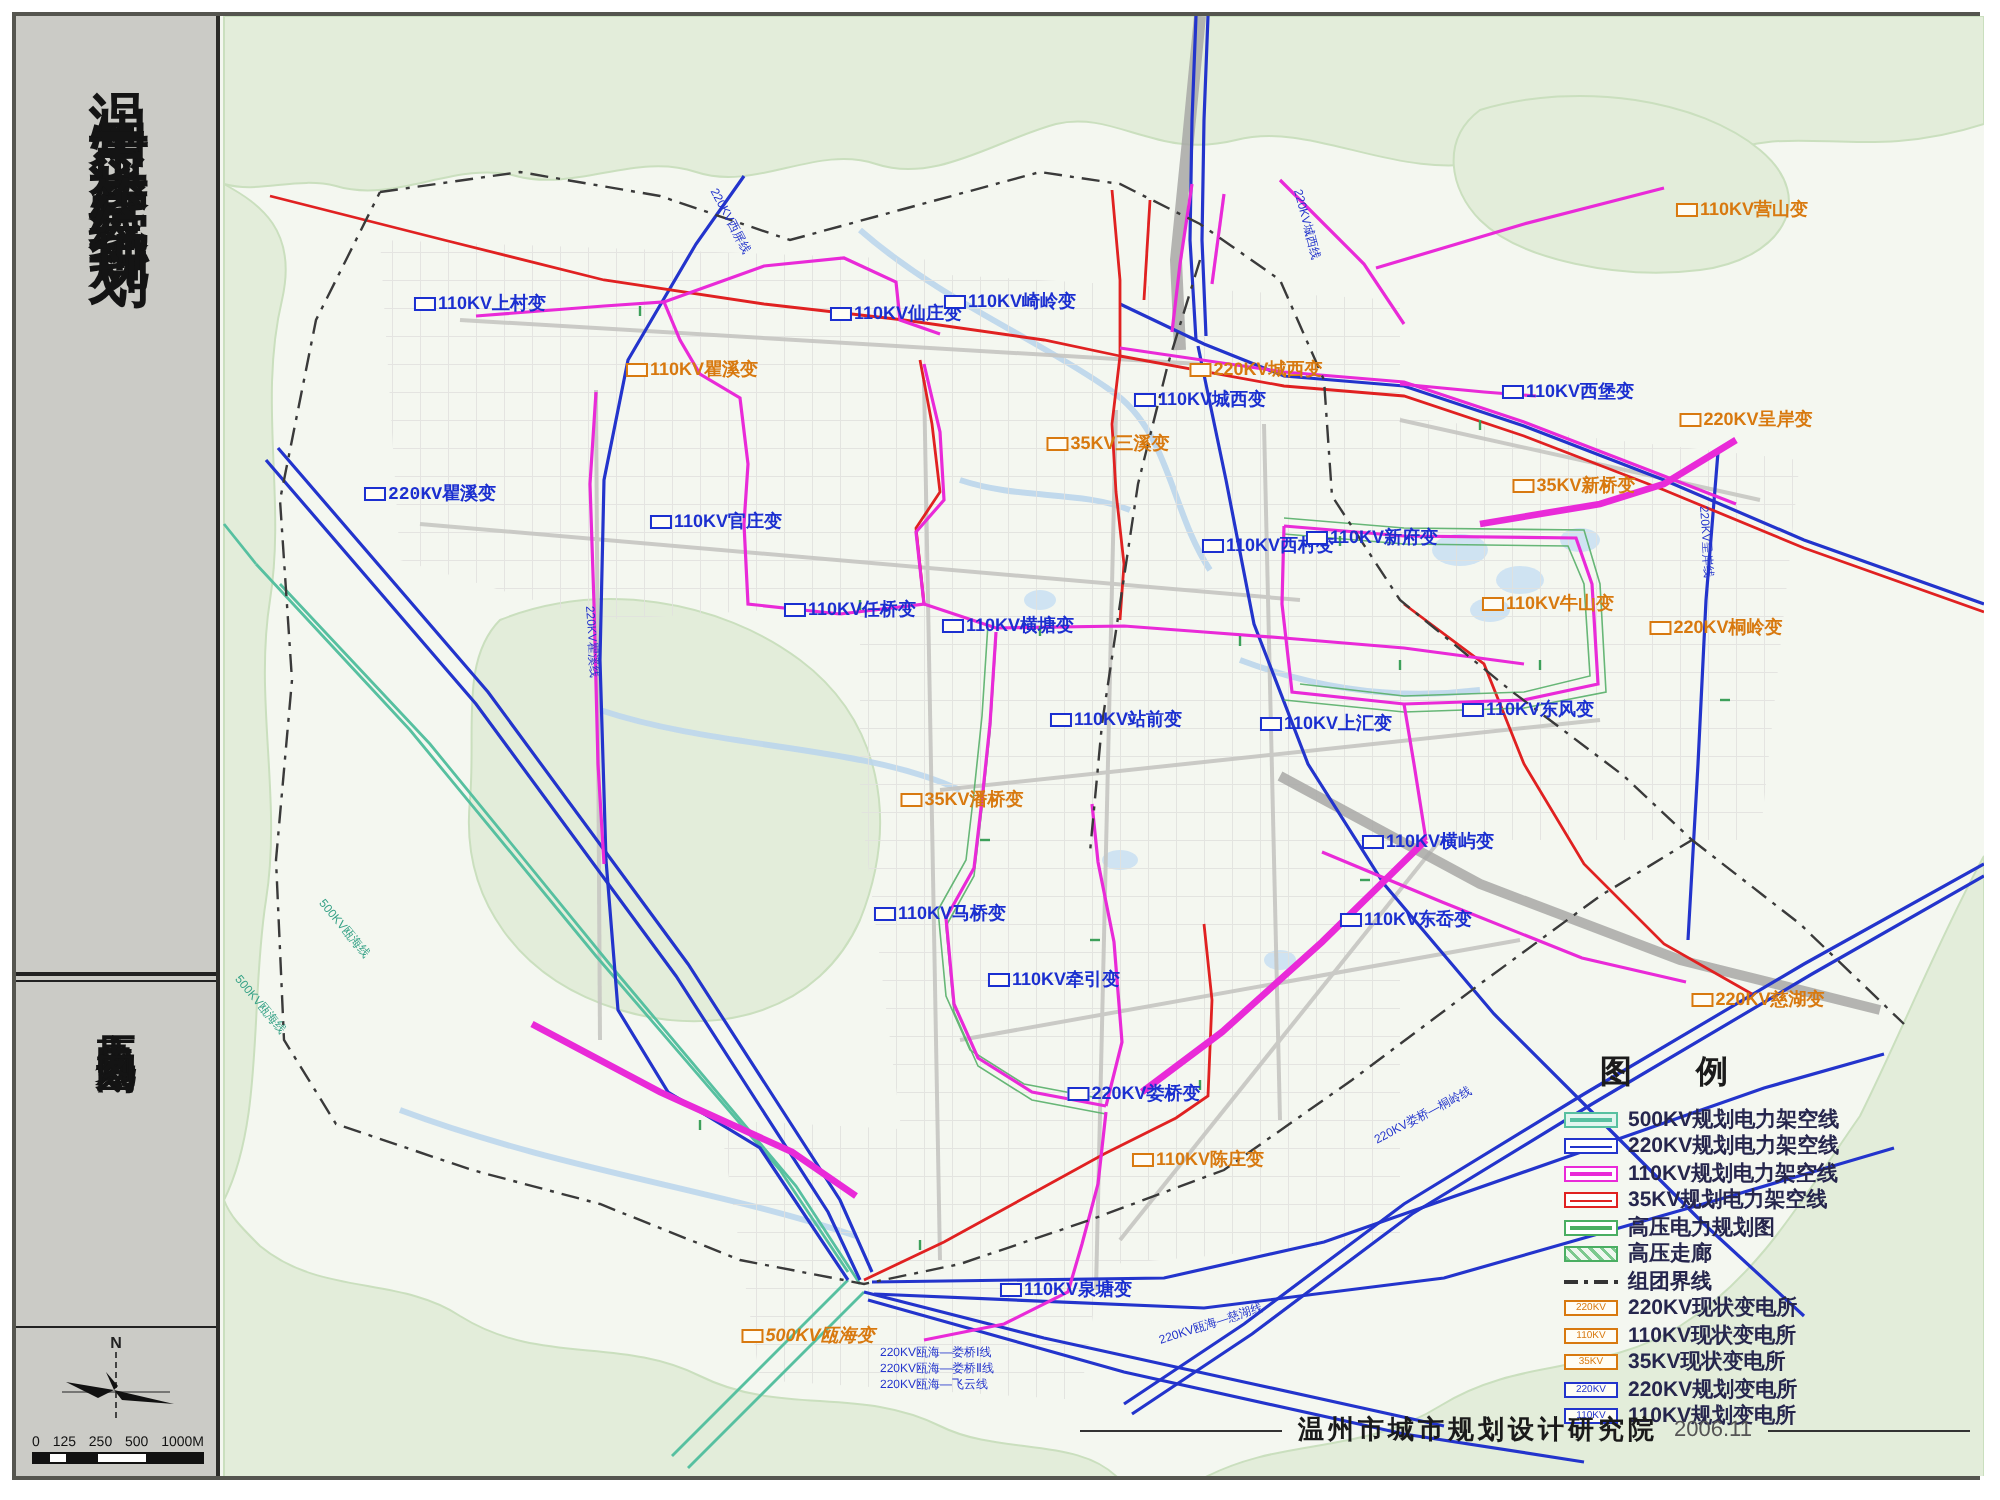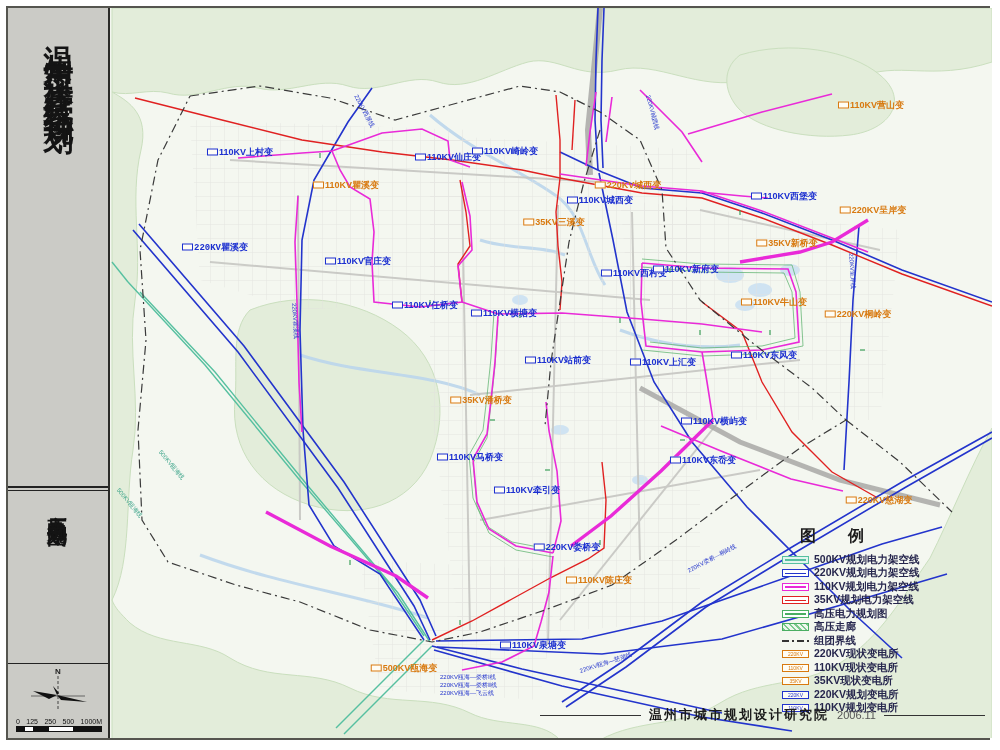--- a/index.html
+++ b/index.html
@@ -242,21 +242,21 @@
         <div class="map-label existing" style="left: 628px; top: 185px;"><i class="mk"></i>220KV城西变</div>
         <div class="map-label existing" style="left: 554px; top: 222px;"><i class="mk"></i>35KV三溪变</div>
         <div class="map-label existing" style="left: 871px; top: 105px;"><i class="mk"></i>110KV营山变</div>
         <div class="map-label existing" style="left: 873px; top: 210px;"><i class="mk"></i>220KV呈岸变</div>
         <div class="map-label existing" style="left: 787px; top: 243px;"><i class="mk"></i>35KV新桥变</div>
         <div class="map-label existing" style="left: 774px; top: 302px;"><i class="mk"></i>110KV牛山变</div>
         <div class="map-label existing" style="left: 858px; top: 314px;"><i class="mk"></i>220KV桐岭变</div>
         <div class="map-label existing" style="left: 481px; top: 400px;"><i class="mk"></i>35KV潘桥变</div>
         <div class="map-label existing" style="left: 599px; top: 580px;"><i class="mk"></i>110KV陈庄变</div>
         <div class="map-label existing" style="left: 879px; top: 500px;"><i class="mk"></i>220KV慈湖变</div>
-        <div class="map-label existing" style="left: 404px; top: 668px;"><i class="mk"></i>500KV瓯海变</div>
+        <div class="map-label existing" style="left: 404px; top: 668px; font-style: italic;"><i class="mk"></i>500KV瓯海变</div>
         <div class="route-label " style="left: 440px; top: 674px; transform: rotate(0deg);">220KV瓯海—娄桥Ⅰ线</div>
         <div class="route-label " style="left: 440px; top: 682px; transform: rotate(0deg);">220KV瓯海—娄桥Ⅱ线</div>
         <div class="route-label " style="left: 440px; top: 690px; transform: rotate(0deg);">220KV瓯海—飞云线</div>
         <div class="route-label " style="left: 294px; top: 300px; transform: rotate(86deg);">220KV瞿溪线</div>
         <div class="route-label " style="left: 356px; top: 92px; transform: rotate(62deg);">220KV西屏线</div>
         <div class="route-label " style="left: 648px; top: 92px; transform: rotate(75deg);">220KV城西线</div>
         <div class="route-label " style="left: 851px; top: 250px; transform: rotate(86deg);">220KV呈岸线</div>
         <div class="route-label " style="left: 688px; top: 568px; transform: rotate(-28deg);">220KV娄桥—桐岭线</div>
         <div class="route-label " style="left: 580px; top: 668px; transform: rotate(-18deg);">220KV瓯海—慈湖线</div>
         <div class="route-label t500" style="left: 160px; top: 448px; transform: rotate(50deg);">500KV瓯海线</div>

